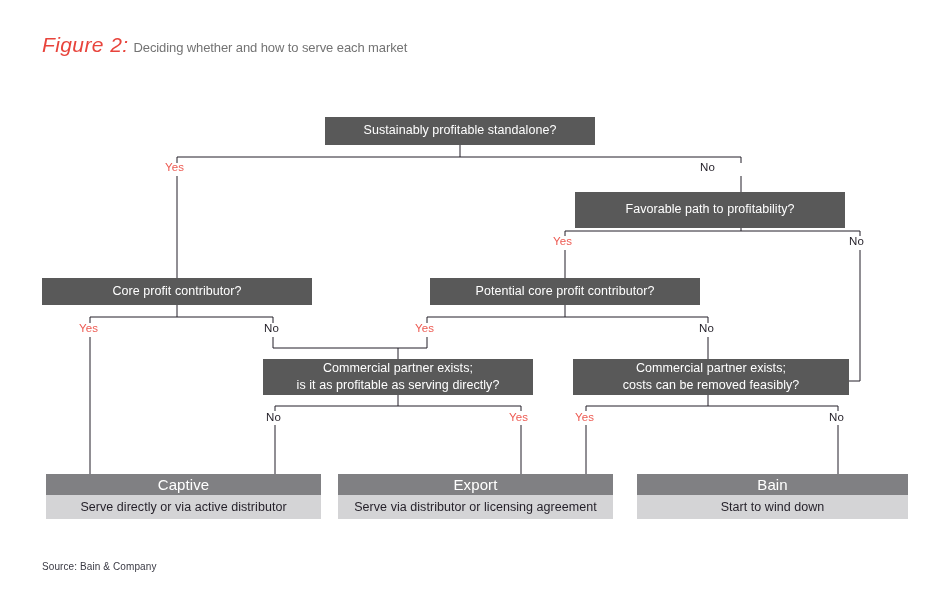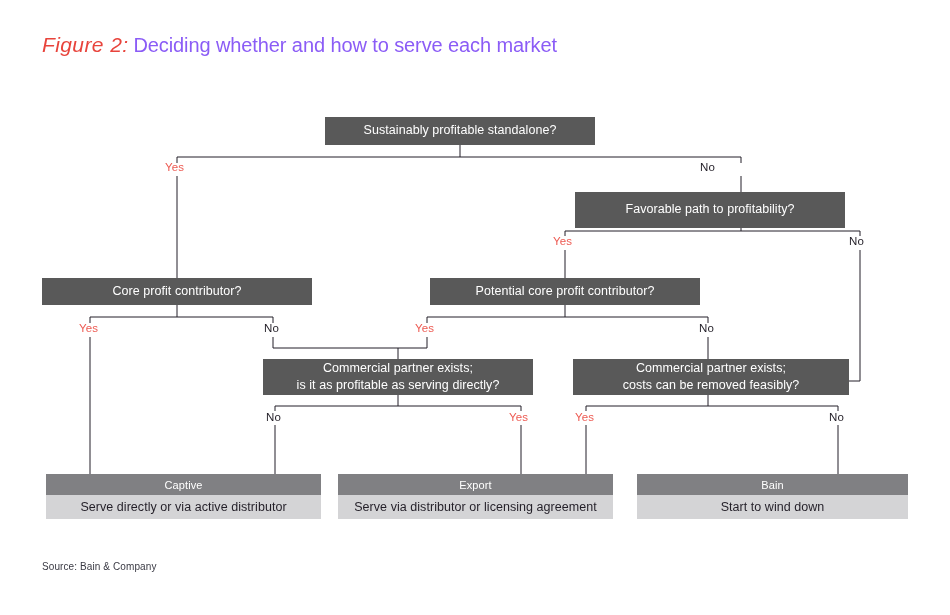--- a/index.html
+++ b/index.html
@@ -27,22 +27,22 @@
   }
   #figure-label {
     font-family: Liberation Sans, sans-serif;
     font-style: italic;
     font-size: 21px;
     color: #E8443C;
     letter-spacing: 0.4px;
   }
   #title-text {
     font-family: "Liberation Sans", sans-serif;
-    font-size: 20px;
-    color: #8b5cf6;
+    font-size: 13px;
+    color: #737373;
     margin-left: 5px;
     letter-spacing: -0.1px;
   }
 
   
   #source-note {
     position: absolute;
     left: 42px;
     top: 561px;
     font-size: 10px;
@@ -81,21 +81,21 @@
   }
 
   
   .outcome {
     position: absolute;
     box-sizing: border-box;
   }
   .outcome-header {
     background: #808083;
     color: #ffffff;
-    font-size: 11px;
+    font-size: 15px;
     height: 21px;
     display: flex;
     align-items: center;
     justify-content: center;
     letter-spacing: 0.1px;
   }
   .outcome-body {
     background: #d4d4d6;
     color: #231f28;
     font-size: 12.5px;

